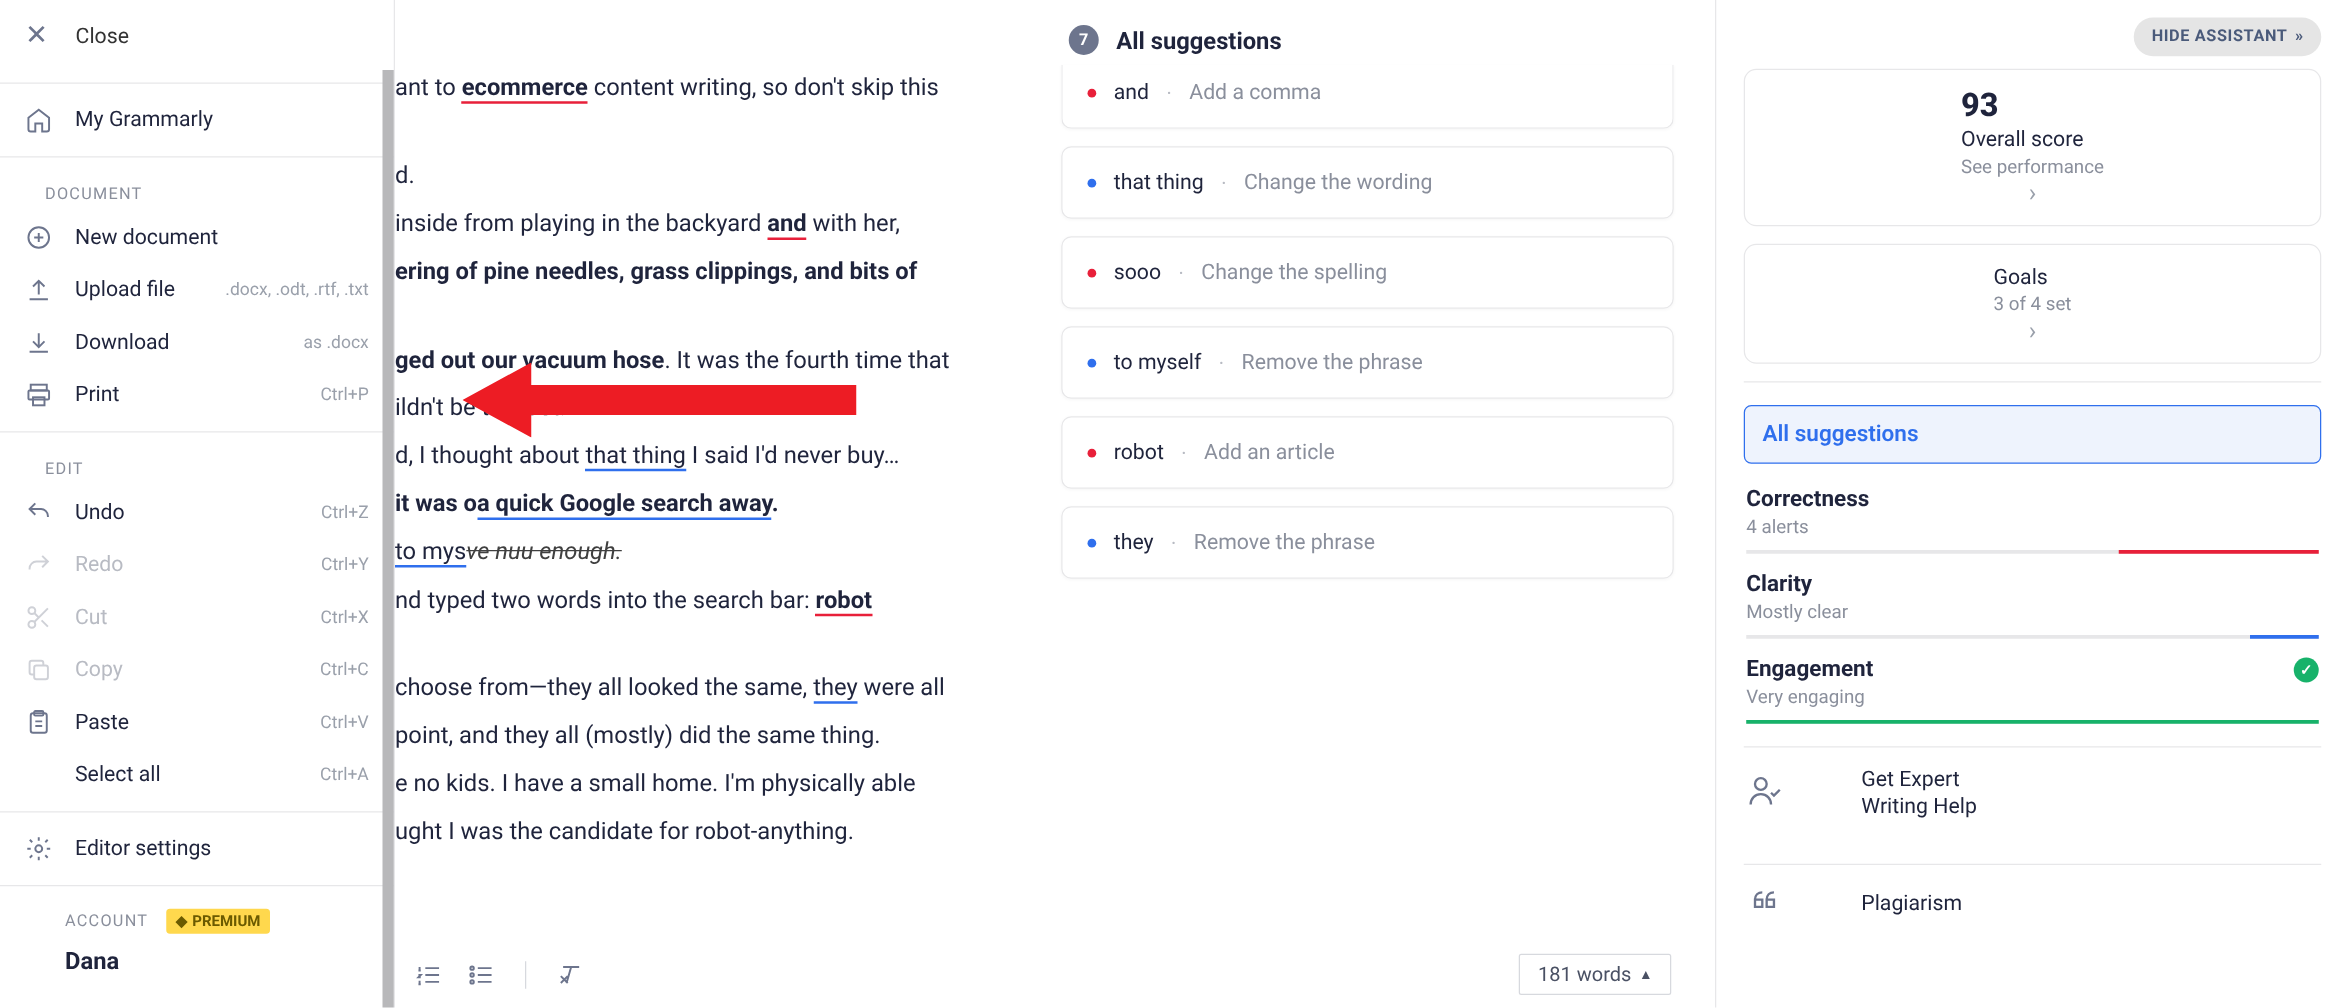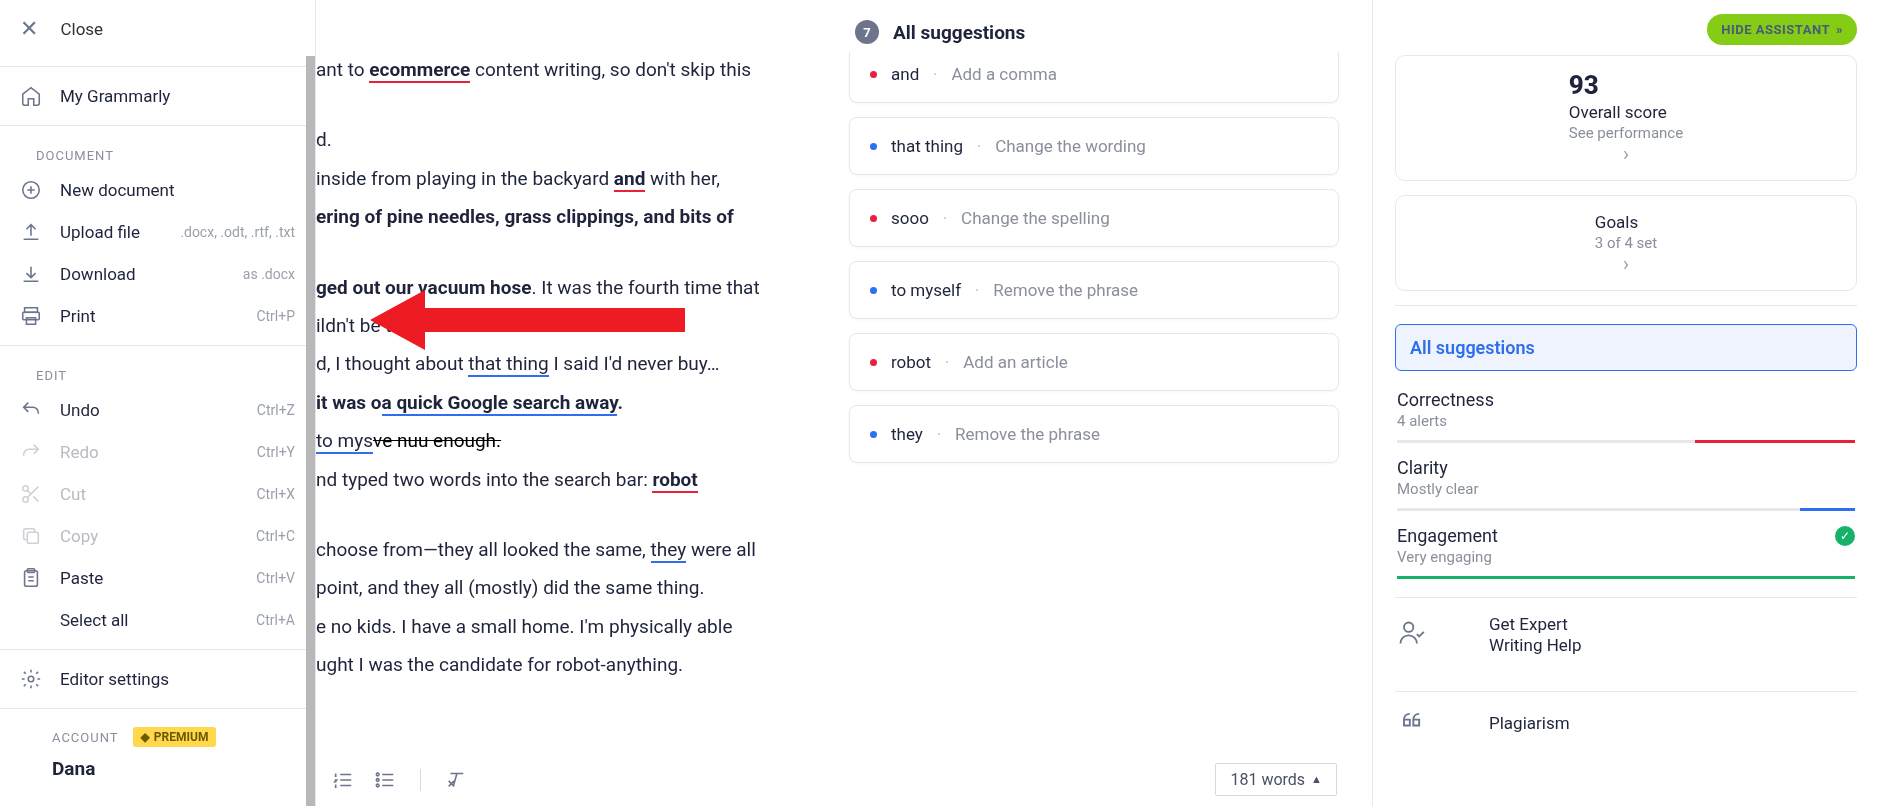--- a/index.html
+++ b/index.html
@@ -51,33 +51,33 @@
 .sugg-card { border: 1px solid #e7e7e9; border-radius: 8px; padding: 18px 20px; margin-bottom: 14px; box-shadow: 0 1px 3px rgba(0,0,0,0.04); display: flex; align-items: center; gap: 14px; cursor: pointer; }
 .sugg-card.first { border-top-left-radius: 0; border-top-right-radius: 0; border-top: none; padding-top: 12px; margin-top: -6px; }
 .dot { width: 7px; height: 7px; border-radius: 50%; flex: none; }
 .dot-red { background: #e8203a; }
 .dot-blue { background: #2f6fed; }
 .sugg-word { color: #1f243c; font-size: 17px; }
 .sugg-sep { color: #b8bbc3; }
 .sugg-action { color: #8a8f9c; font-size: 17px; }
 
 .right-panel { position: absolute; right: 0; top: 0; width: 506px; height: 100%; padding: 14px 22px 0 22px; }
-.hide-pill { float: right; background: #84cc16; color: #4a5a7a; font-size: 13px; font-weight: 700; letter-spacing: 0.5px; padding: 8px 14px; border-radius: 999px; display: inline-flex; align-items: center; gap: 6px; cursor: pointer; }
+.hide-pill { float: right; background: #e5e5e5; color: #4a5a7a; font-size: 13px; font-weight: 700; letter-spacing: 0.5px; padding: 8px 14px; border-radius: 999px; display: inline-flex; align-items: center; gap: 6px; cursor: pointer; }
 .clear { clear: both; height: 10px; }
 .card { border: 1px solid #e7e7e9; border-radius: 10px; padding: 14px 18px; margin-bottom: 14px; display: flex; align-items: center; cursor: pointer; flex-direction: column; }
 .card .body { flex: 1; }
 .score { font-size: 26px; font-weight: 800; }
 .card-title { font-size: 17px; color: #1f243c; margin-top: 2px; }
 .card-sub { font-size: 15px; color: #8a8f9c; margin-top: 2px; }
 .chevron { color: #9aa0ab; font-size: 20px; }
 .hr2 { height: 1px; background: #e7e7e9; margin: 12px 0 18px; }
 .filter { border-radius: 6px; padding: 12px 14px; font-size: 18px; font-weight: 600; cursor: pointer; margin-bottom: 4px; }
 .filter.active { border: 1.5px solid #2f6fed; background: #eef3fd; color: #2f6fed; }
 .metric { padding: 14px 2px 0; }
-.metric-title { font-size: 18px; font-weight: 400; display: flex; justify-content: space-between; align-items: center; }
+.metric-title { font-size: 18px; font-weight: 700; display: flex; justify-content: space-between; align-items: center; }
 .metric-sub { font-size: 15px; color: #8a8f9c; margin-top: 2px; }
 .metric-bar { height: 3px; background: #e7e7e9; margin-top: 10px; position: relative; }
 .metric-bar .fill { position: absolute; right: 0; top: 0; bottom: 0; }
 .check-circle { width: 20px; height: 20px; border-radius: 50%; background: #17b26a; color: #fff; display: inline-flex; align-items: center; justify-content: center; font-size: 12px; }
 .help-row { display: flex; align-items: center; gap: 16px; padding: 16px 2px; border-top: 1px solid #e7e7e9; margin-top: 18px; cursor: pointer; }
 .help-icon { color: #6d758d; }
 .help-text { font-size: 17px; line-height: 1.25; margin-left: 48px; }
 </style>
 </head>
 <body>
@@ -228,21 +228,21 @@
     <p><span>ant to </span><span class="ul-red">ecommerce</span><span> content writing, so don't skip this</span></p>
     <p style="height:24px;"></p>
     <p><span>d.</span></p>
     <p><span> inside from playing in the backyard </span><span class="ul-red">and</span><span> with her,</span></p>
     <p><span class="bold">ering of pine needles, grass clippings, and bits of</span></p>
     <p style="height:24px;"></p>
     <p><span class="bold">ged out our vacuum hose</span><span>. It was the fourth time that</span></p>
     <p><span>ildn't be the last.</span></p>
     <p><span>d, I thought about </span><span class="ul-blue">that thing</span><span> I said I'd never buy…</span></p>
     <p><span class="bold">it was o</span><span class="bold ul-blue">a quick Google search away</span><span class="bold">.</span></p>
-    <p><span class="ul-blue">to mys</span><span style="text-decoration:line-through;color:#000000;">ve nuu enough.</span></p>
+    <p><span class="ul-blue">to mys</span><span style="text-decoration:line-through;color:#404040;font-style:italic;">ve nuu enough.</span></p>
     <p><span>nd typed two words into the search bar: </span><span class="ul-red">robot</span></p>
     <p style="height:24px;"></p>
     <p><span>choose from—they all looked the same, </span><span class="ul-blue">they</span><span> were all</span></p>
     <p><span>point, and they all (mostly) did the same thing.</span></p>
     <p><span>e no kids. I have a small home. I'm physically able</span></p>
     <p><span>ught I was the candidate for robot-anything.</span></p>
   </div>
 </div>
 
 <svg class="red-arrow" width="320" height="60" viewBox="0 0 320 60">

